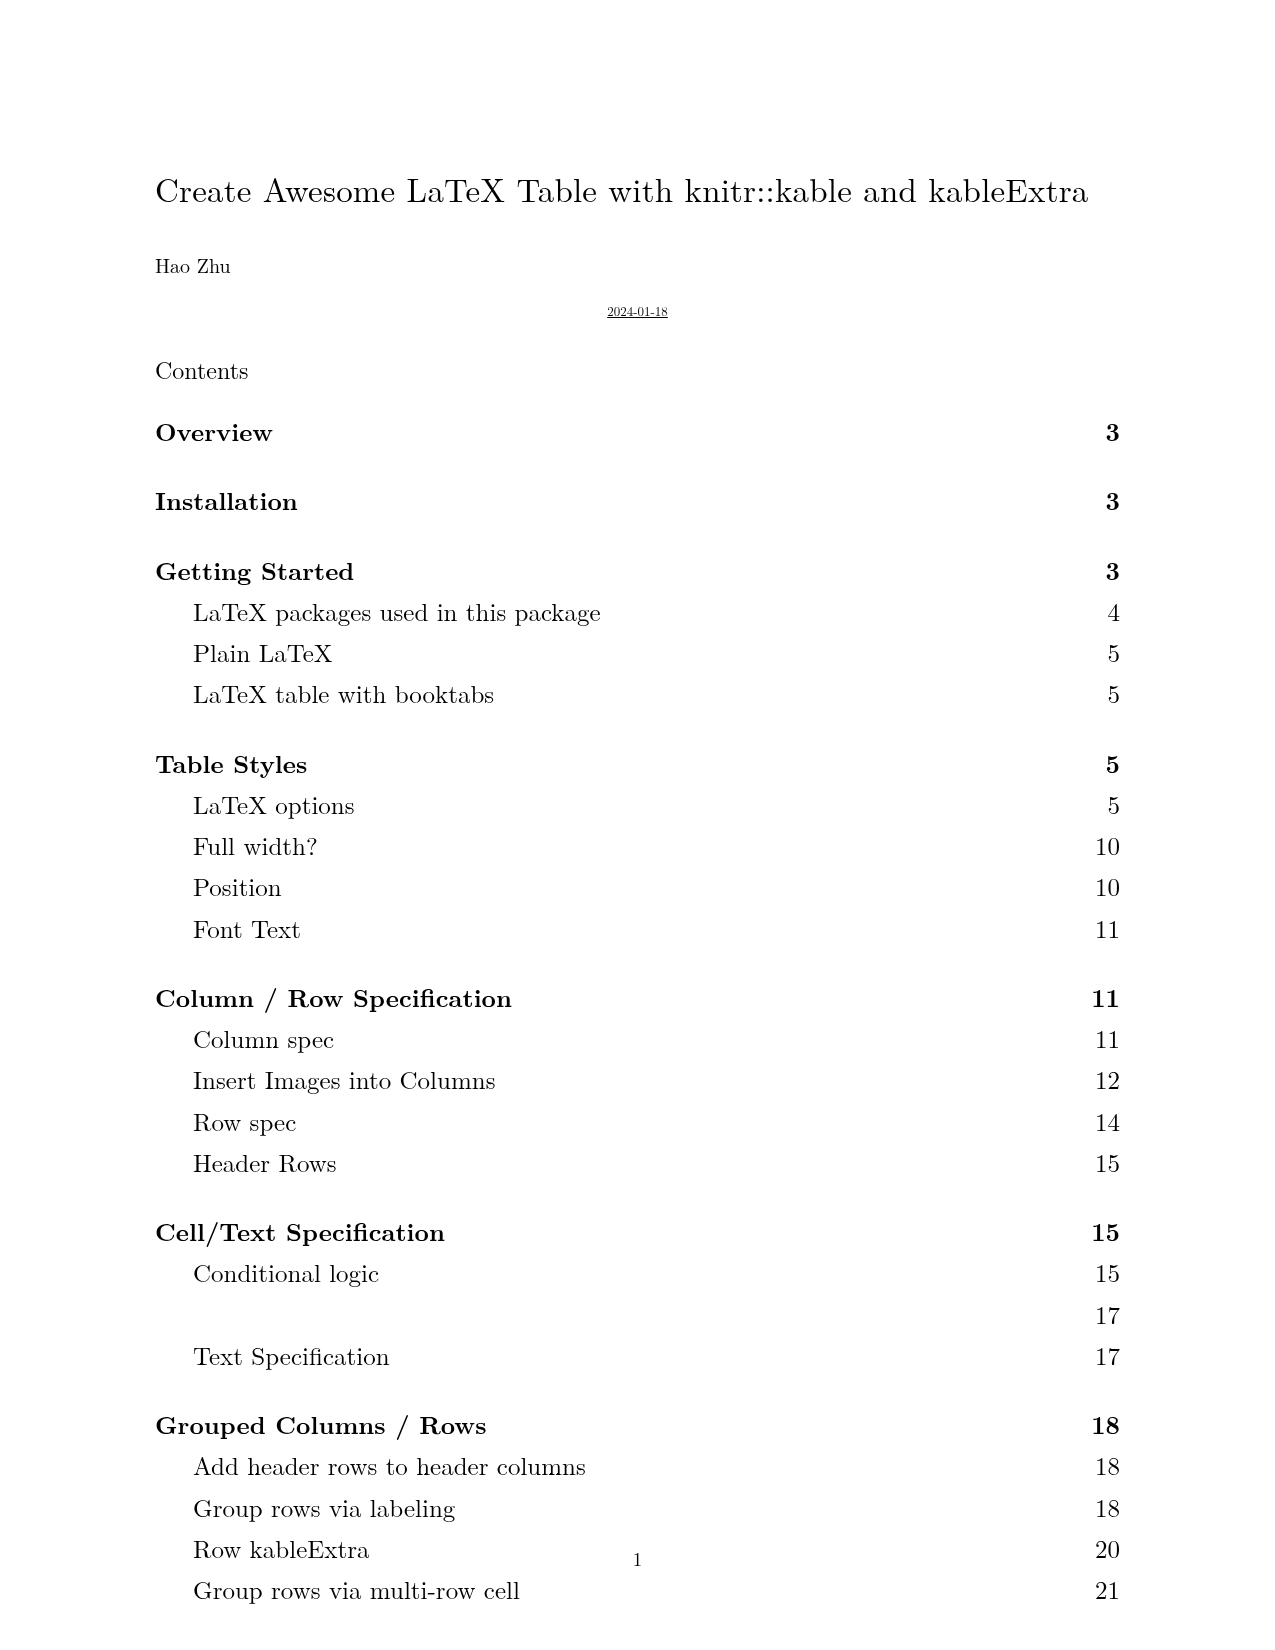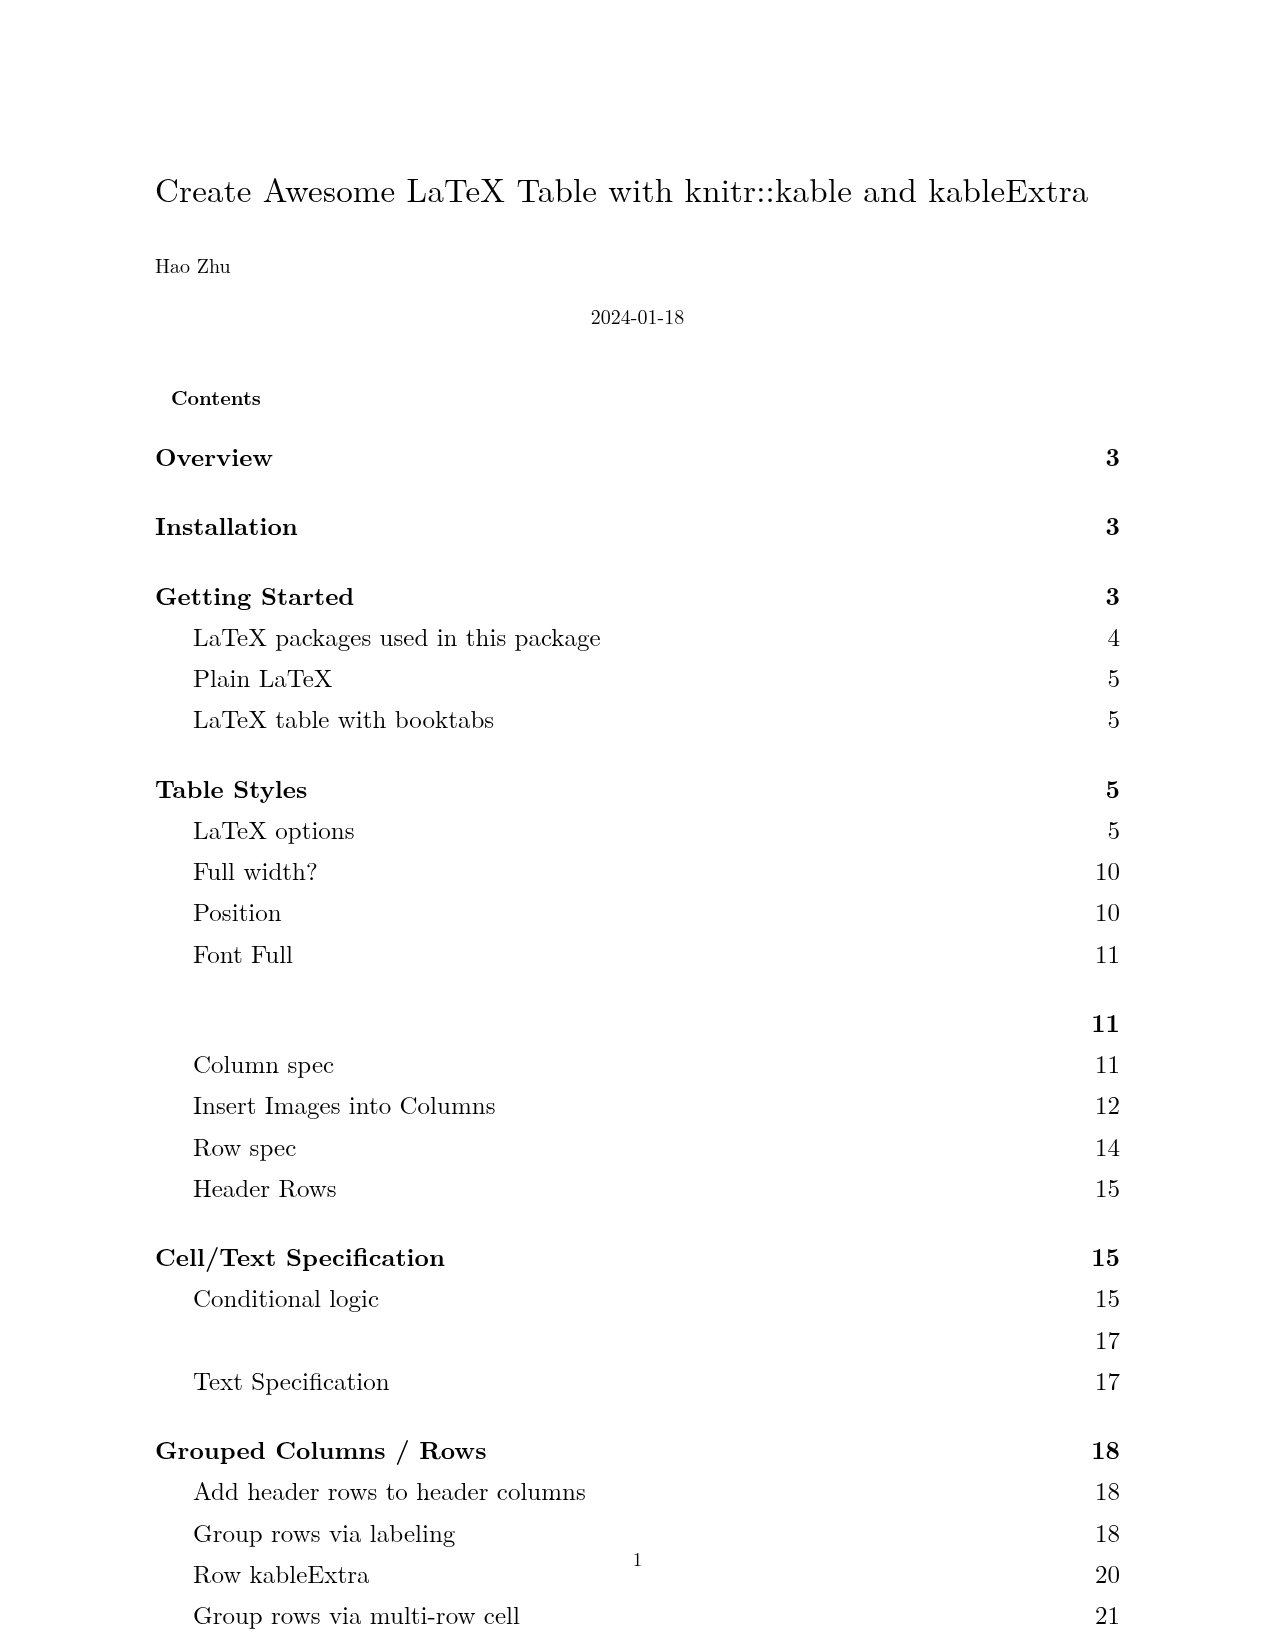--- a/index.html
+++ b/index.html
@@ -28,28 +28,29 @@
       text-align: left;
       margin: 0 0 38px 0;
       letter-spacing: 0.2px;
     }
     .author {
       font-size: 20px;
       text-align: left;
       margin: 0 0 22px 0;
     }
     .date {
-      font-size: 20px;
+      font-size: 13px;
       text-align: center;
-      margin: 0 0 52px 0;
+      margin: 0 0 32px 0;
+      text-decoration: underline;
     }
     .contents-heading {
-      font-size: 20px;
-      font-weight: bold;
-      margin: 0 0 24px 16px;
+      font-size: 24px;
+      font-weight: normal;
+      margin: 0 0 24px 0;
     }
     .section-group {
       margin-bottom: 28px;
     }
     .toc-line {
       display: flex;
       align-items: flex-end;
       font-size: 25px;
       line-height: 1.65;
       margin: 0;
@@ -163,28 +164,29 @@
         <span class="toc-label">Full width?</span>
         <span class="toc-leader"></span>
         <span class="toc-page">10</span>
       </div>
       <div class="toc-line sub">
         <span class="toc-label">Position</span>
         <span class="toc-leader"></span>
         <span class="toc-page">10</span>
       </div>
       <div class="toc-line sub">
-        <span class="toc-label">Font Full</span>
+        <span class="toc-label">Font Text</span>
         <span class="toc-leader"></span>
         <span class="toc-page">11</span>
       </div>
     </div>
 
     <div class="section-group">
       <div class="toc-line section">
+        <span class="toc-label">Column / Row Specification</span>
         <span class="toc-leader no-dots"></span>
         <span class="toc-page">11</span>
       </div>
       <div class="toc-line sub">
         <span class="toc-label">Column spec</span>
         <span class="toc-leader"></span>
         <span class="toc-page">11</span>
       </div>
       <div class="toc-line sub">
         <span class="toc-label">Insert Images into Columns</span>

